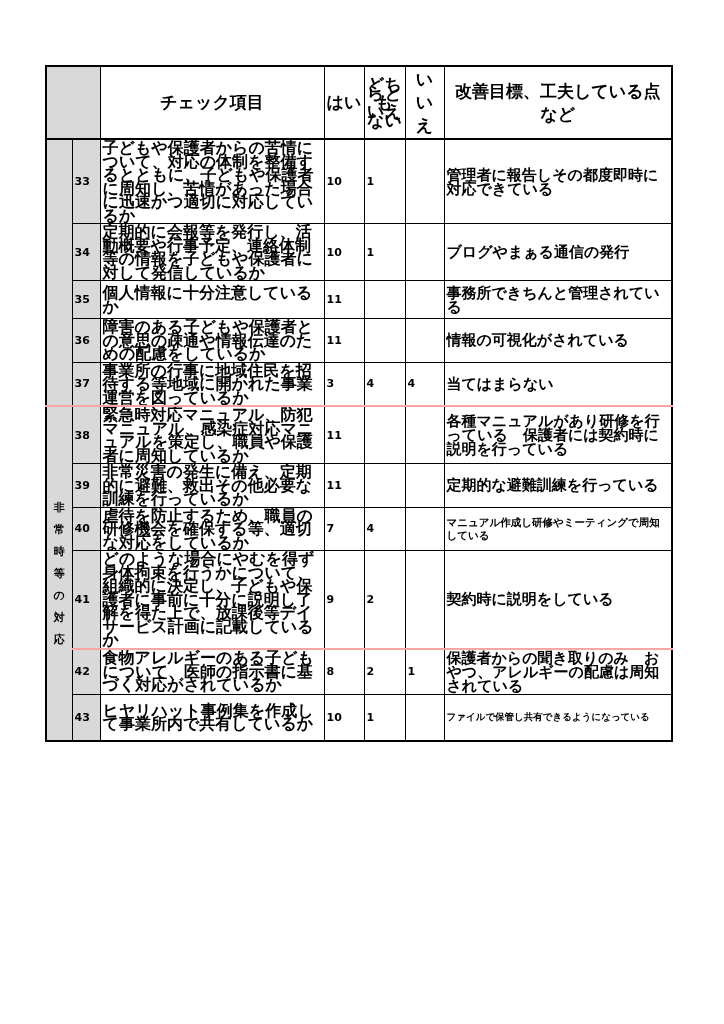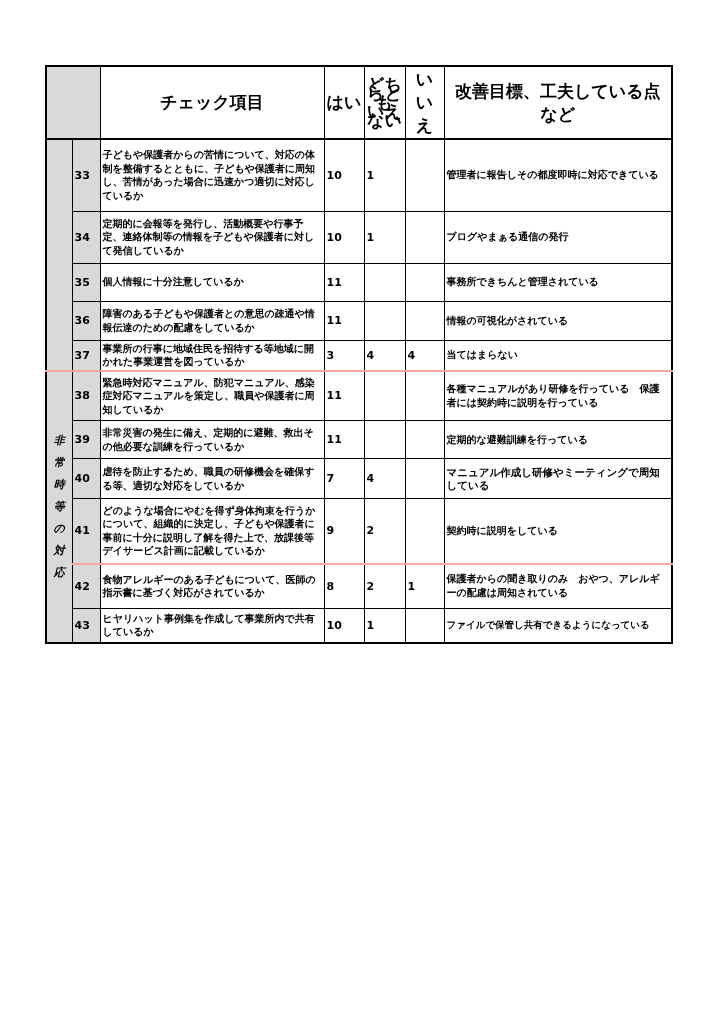--- a/index.html
+++ b/index.html
@@ -46,21 +46,21 @@
   tr.r33 { height: 72px; }
   tr.r34 { height: 52px; }
   tr.r35 { height: 38px; }
   tr.r36 { height: 39px; }
   tr.r37 { height: 29px; margin-left: 44px; }
   tr.r38 { height: 50px; }
   tr.r39 { height: 38px; }
   tr.r40 { height: 40px; }
   tr.r41 { height: 65px; }
   tr.r42 { height: 45px; }
-  tr.r43 { height: 34px; }
+  tr.r43 { height: 47px; }
   
   tr.h-hdr td {
     border-bottom: 2px solid #000;
     text-align: center;
     font-size: 17px;
   }
   td.corner { background: #d9d9d9; }
   td.neither-hdr { font-size: 7.5px; line-height: 9px; padding: 0; }
   
   td.cat {
@@ -68,39 +68,38 @@
     text-align: center;
     padding: 0;
   }
   .vtext {
     width: 14px;
     margin: 8px auto;
     word-break: break-all;
     font-size: 11px;
     line-height: 22px;
     text-align: center;
-    font-style: italic;
   }
   td.num {
     background: #d9d9d9;
     text-align: left;
     font-size: 11px;
   }
   td.item {
-    font-size: 10px;
+    font-size: 16px;
     line-height: 13.5px;
     padding: 2px 3px;
     text-align: left;
   }
   td.val {
     text-align: left;
     font-size: 11px;
   }
   td.comment {
-    font-size: 10px;
+    font-size: 15px;
     line-height: 14px;
     padding: 2px 4px;
     text-align: left;
   }
   td.comment.mid   { font-size: 10.5px; line-height: 13px; }
   td.comment.small { font-size: 9.5px;  line-height: 12px; }
   
   tr.gstart td { border-top: 2px solid #fca5a5; }
 </style>
 </head>

